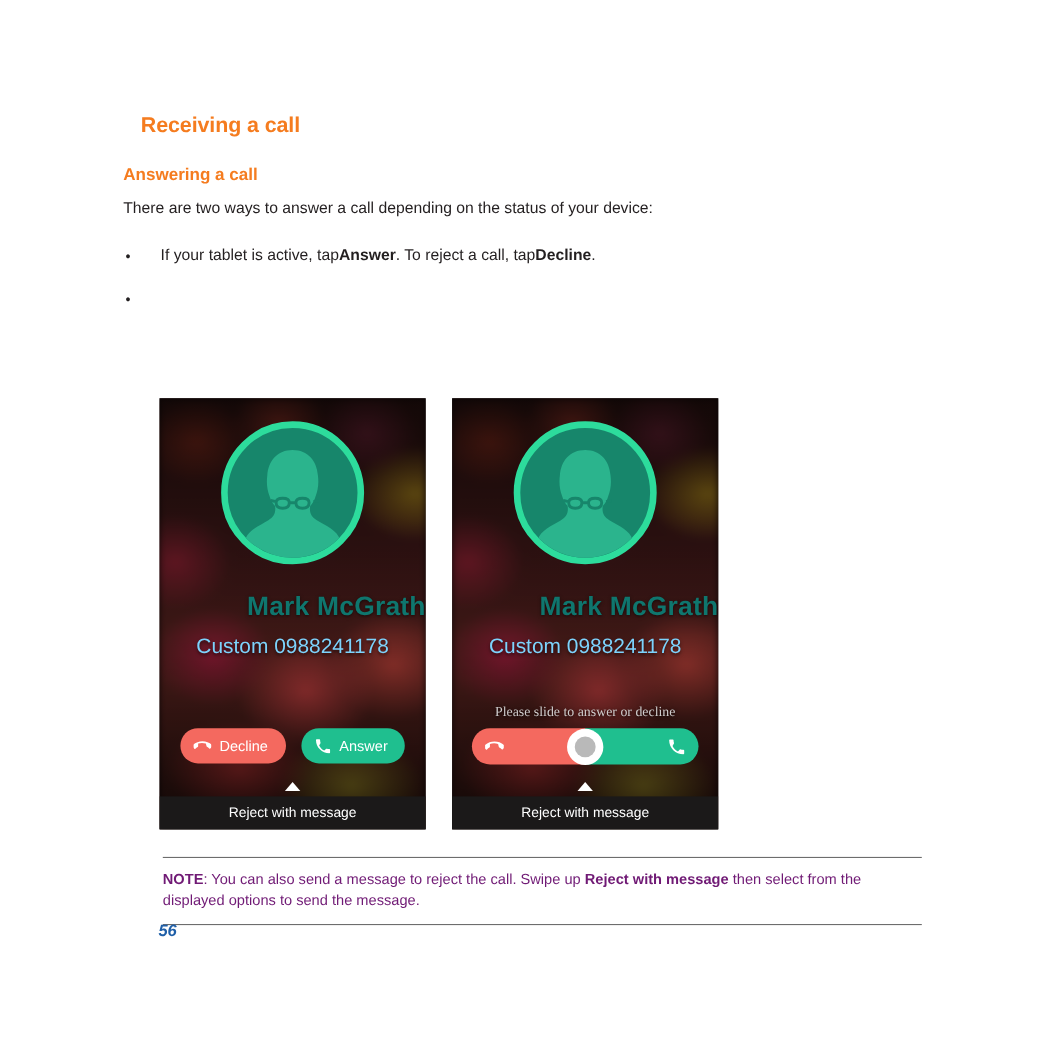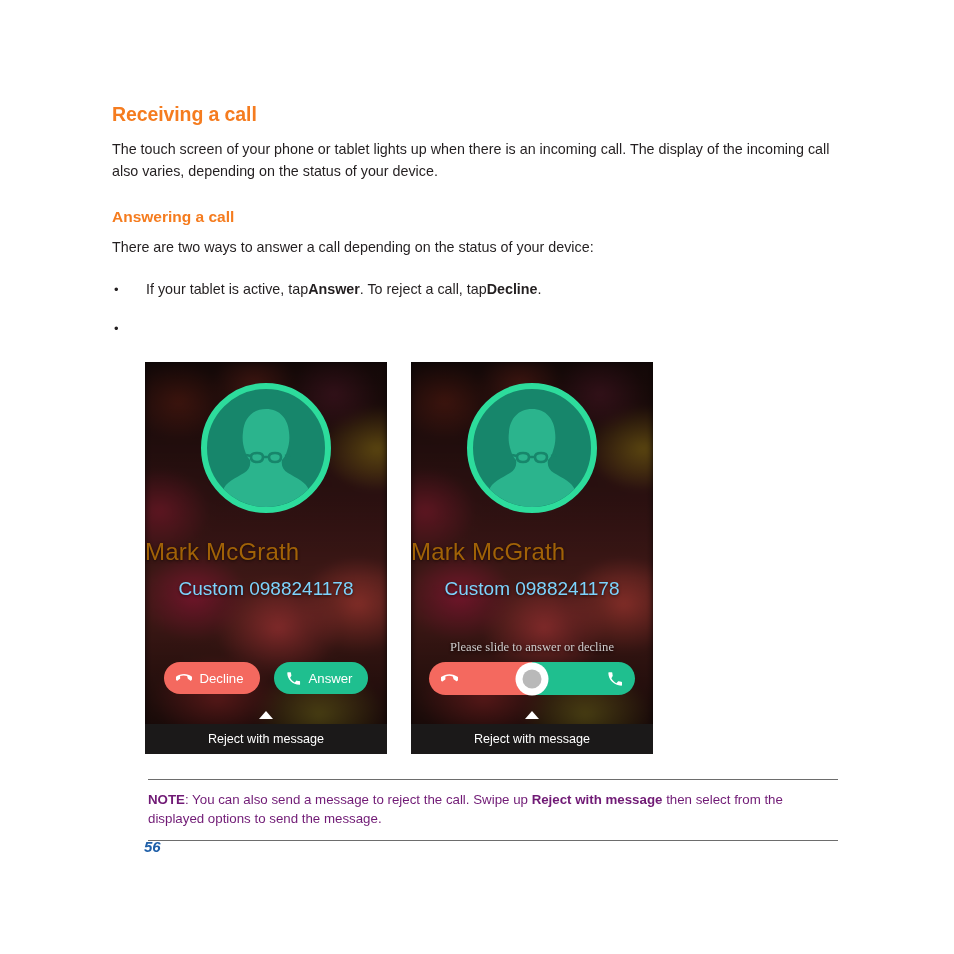--- a/index.html
+++ b/index.html
@@ -17,21 +17,21 @@
   }
 
   
   .content { position: absolute; left: 112px; top: 104px; width: 730px; }
 
   .h1 {
     font-size: 19.5px;
     font-weight: bold;
     color: #F57C1F;
     letter-spacing: -0.1px;
-    margin: 0 0 14px 0;
+    margin: 0 0 14px 16px;
     line-height: 1.1;
   }
   .h2 {
     font-size: 15.5px;
     font-weight: bold;
     color: #F57C1F;
     margin: 26px 0 12px 0;
     line-height: 1.1;
   }
   .body-text {
@@ -151,24 +151,24 @@
     position: absolute;
     left: 50%; top: 16px;
     transform: translateX(-50%);
     width: 86px; height: 116px;
   }
 
   
   .caller-name {
     position: absolute;
     left: 0; right: 0; top: 176px;
-    text-align: left;
-    color: #a16207;
+    text-align: right;
+    color: #0f766e;
     font-size: 24px;
-    font-weight: normal;
+    font-weight: bold;
     letter-spacing: 0.2px;
     text-shadow: 0 1px 3px rgba(0,0,0,0.6);
   }
   .caller-sub {
     position: absolute;
     left: 0; right: 0; top: 216px;
     text-align: center;
     color: #7dd3fc;
     font-size: 19px;
     text-shadow: 0 1px 3px rgba(0,0,0,0.6);
@@ -293,21 +293,20 @@
 </style>
 </head>
 <body>
 
 <div class="page">
 
   <div class="content">
 
     <h1 class="h1">Receiving a call</h1>
 
-    <p class="body-text intro">The touch screen of your phone or tablet lights up when there is an incoming call. The display of the incoming call also varies, depending on the status of your device.</p>
 
     <h2 class="h2">Answering a call</h2>
 
     <p class="body-text">There are two ways to answer a call depending on the status of your device:</p>
 
     <ul class="bullet-list">
 
       <li class="bullet-row">
         <span class="bullet-dot">•</span>
         <span class="bullet-text">

